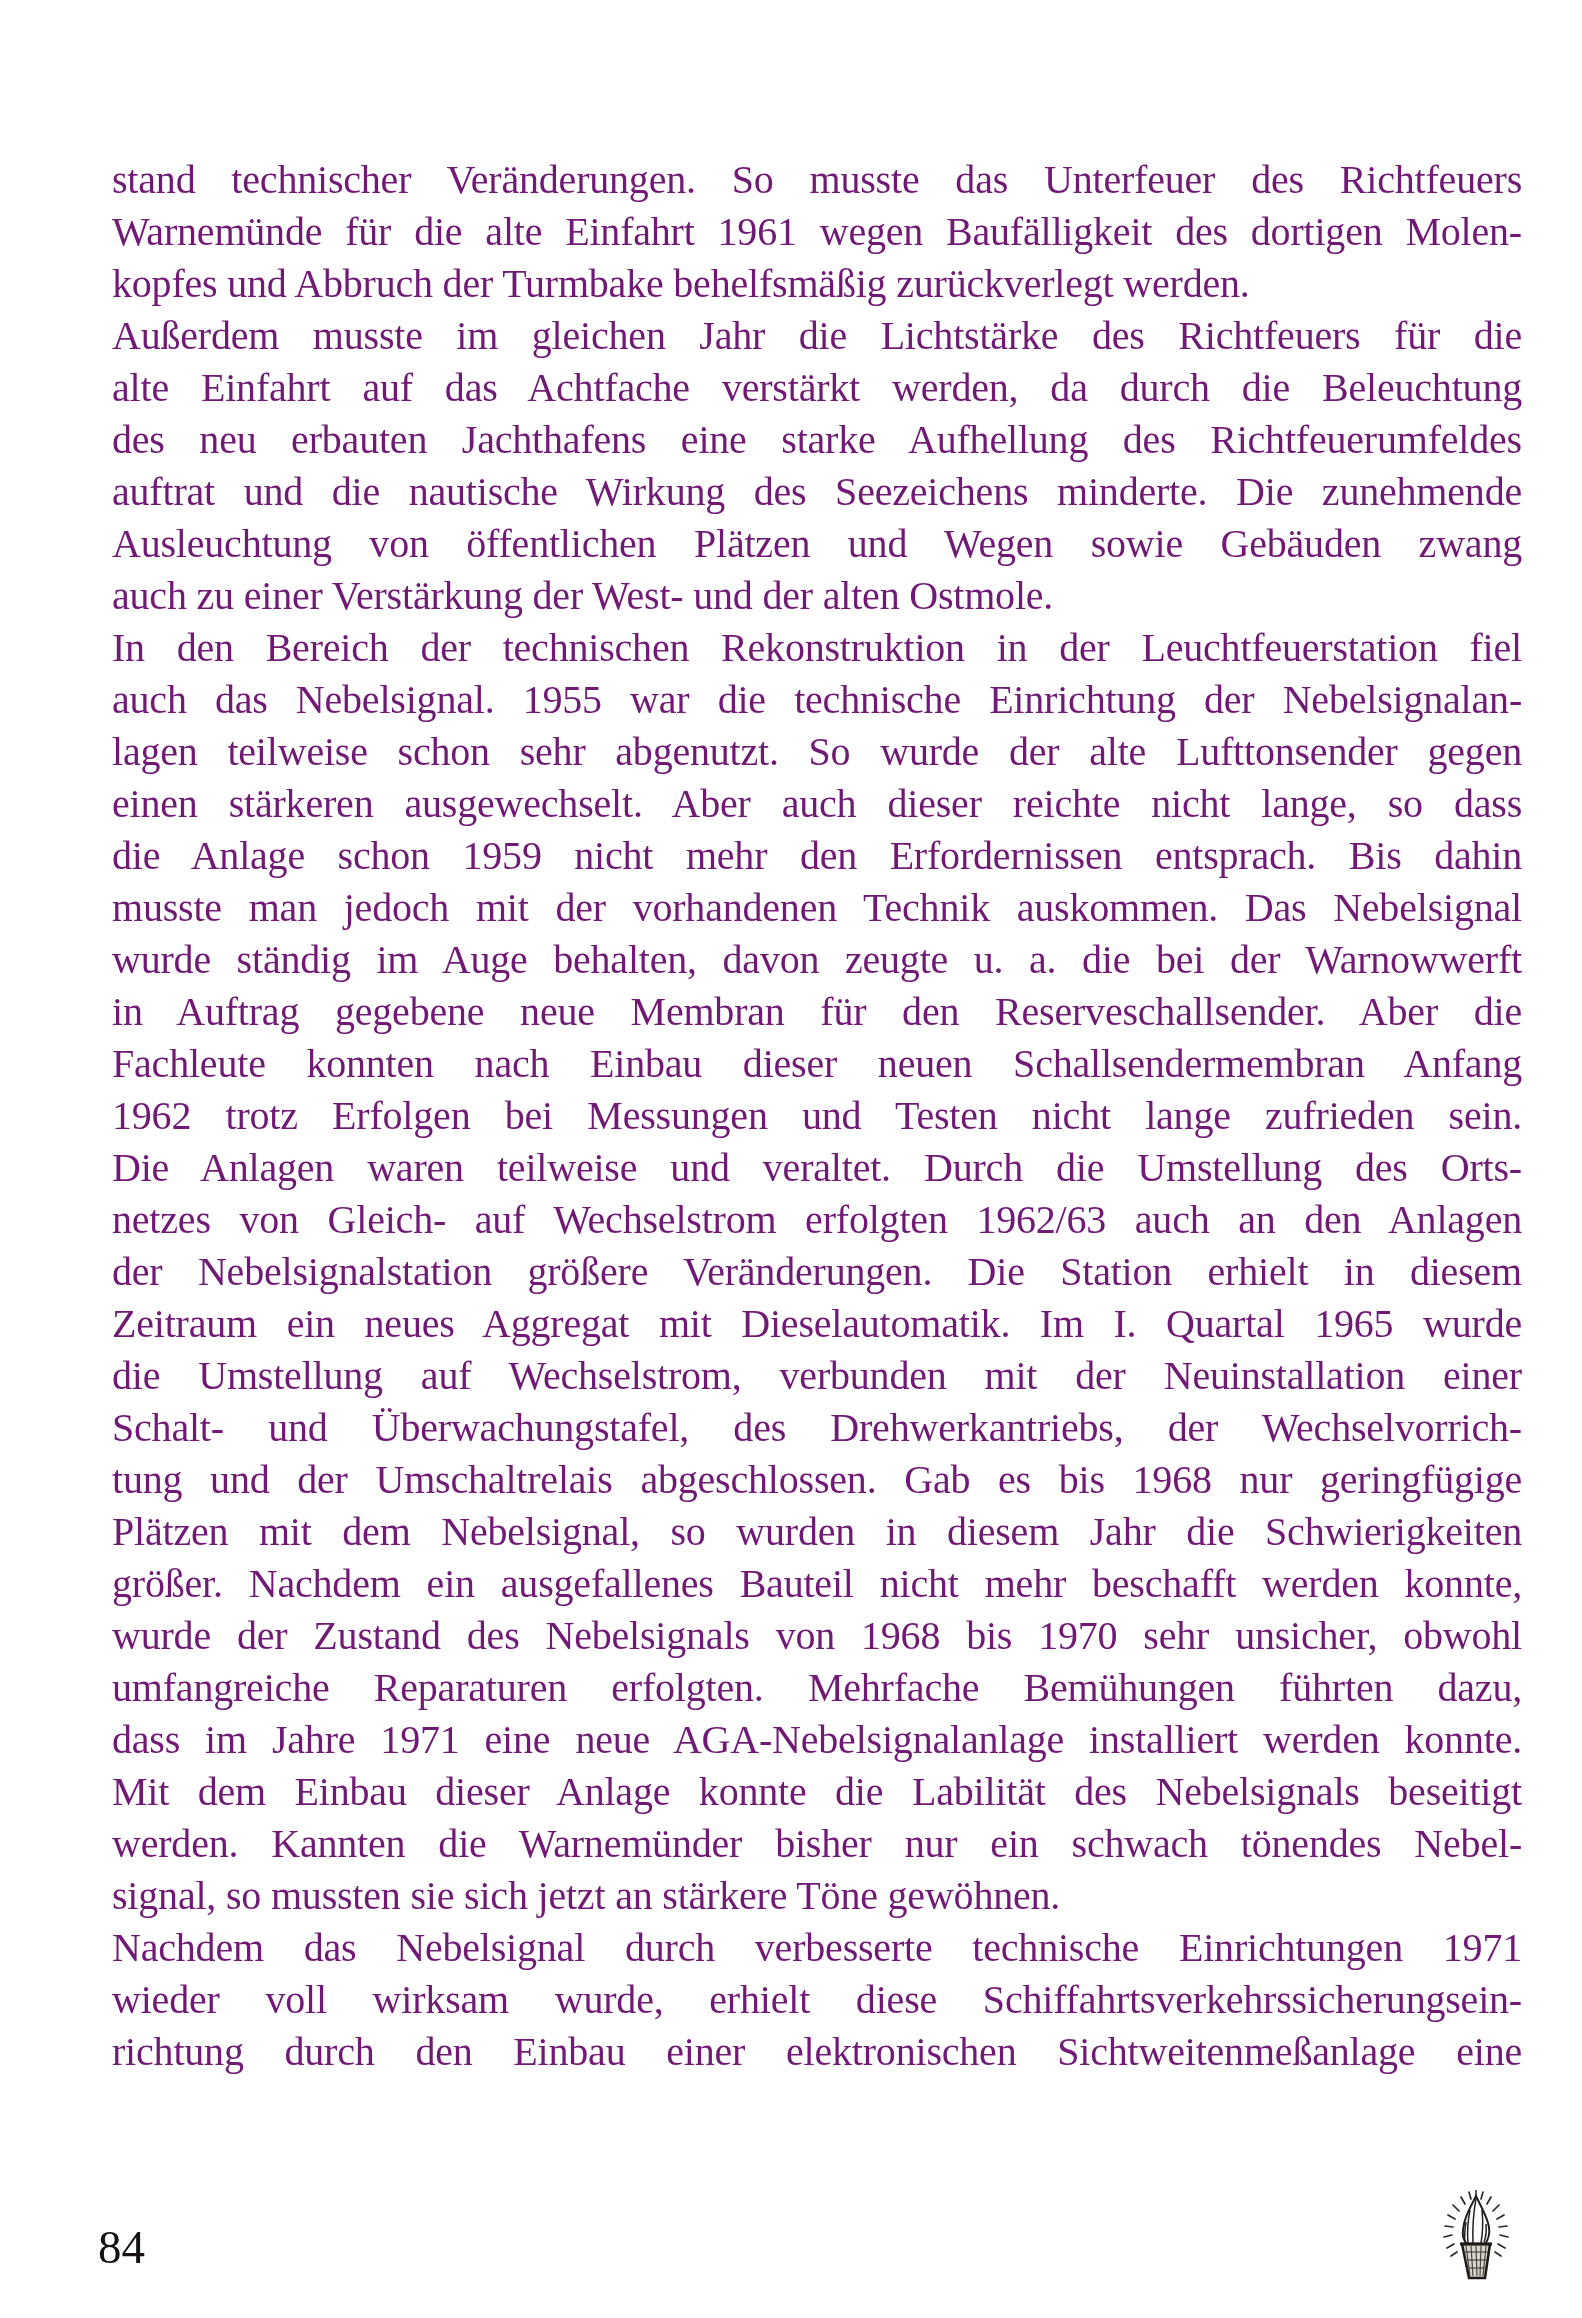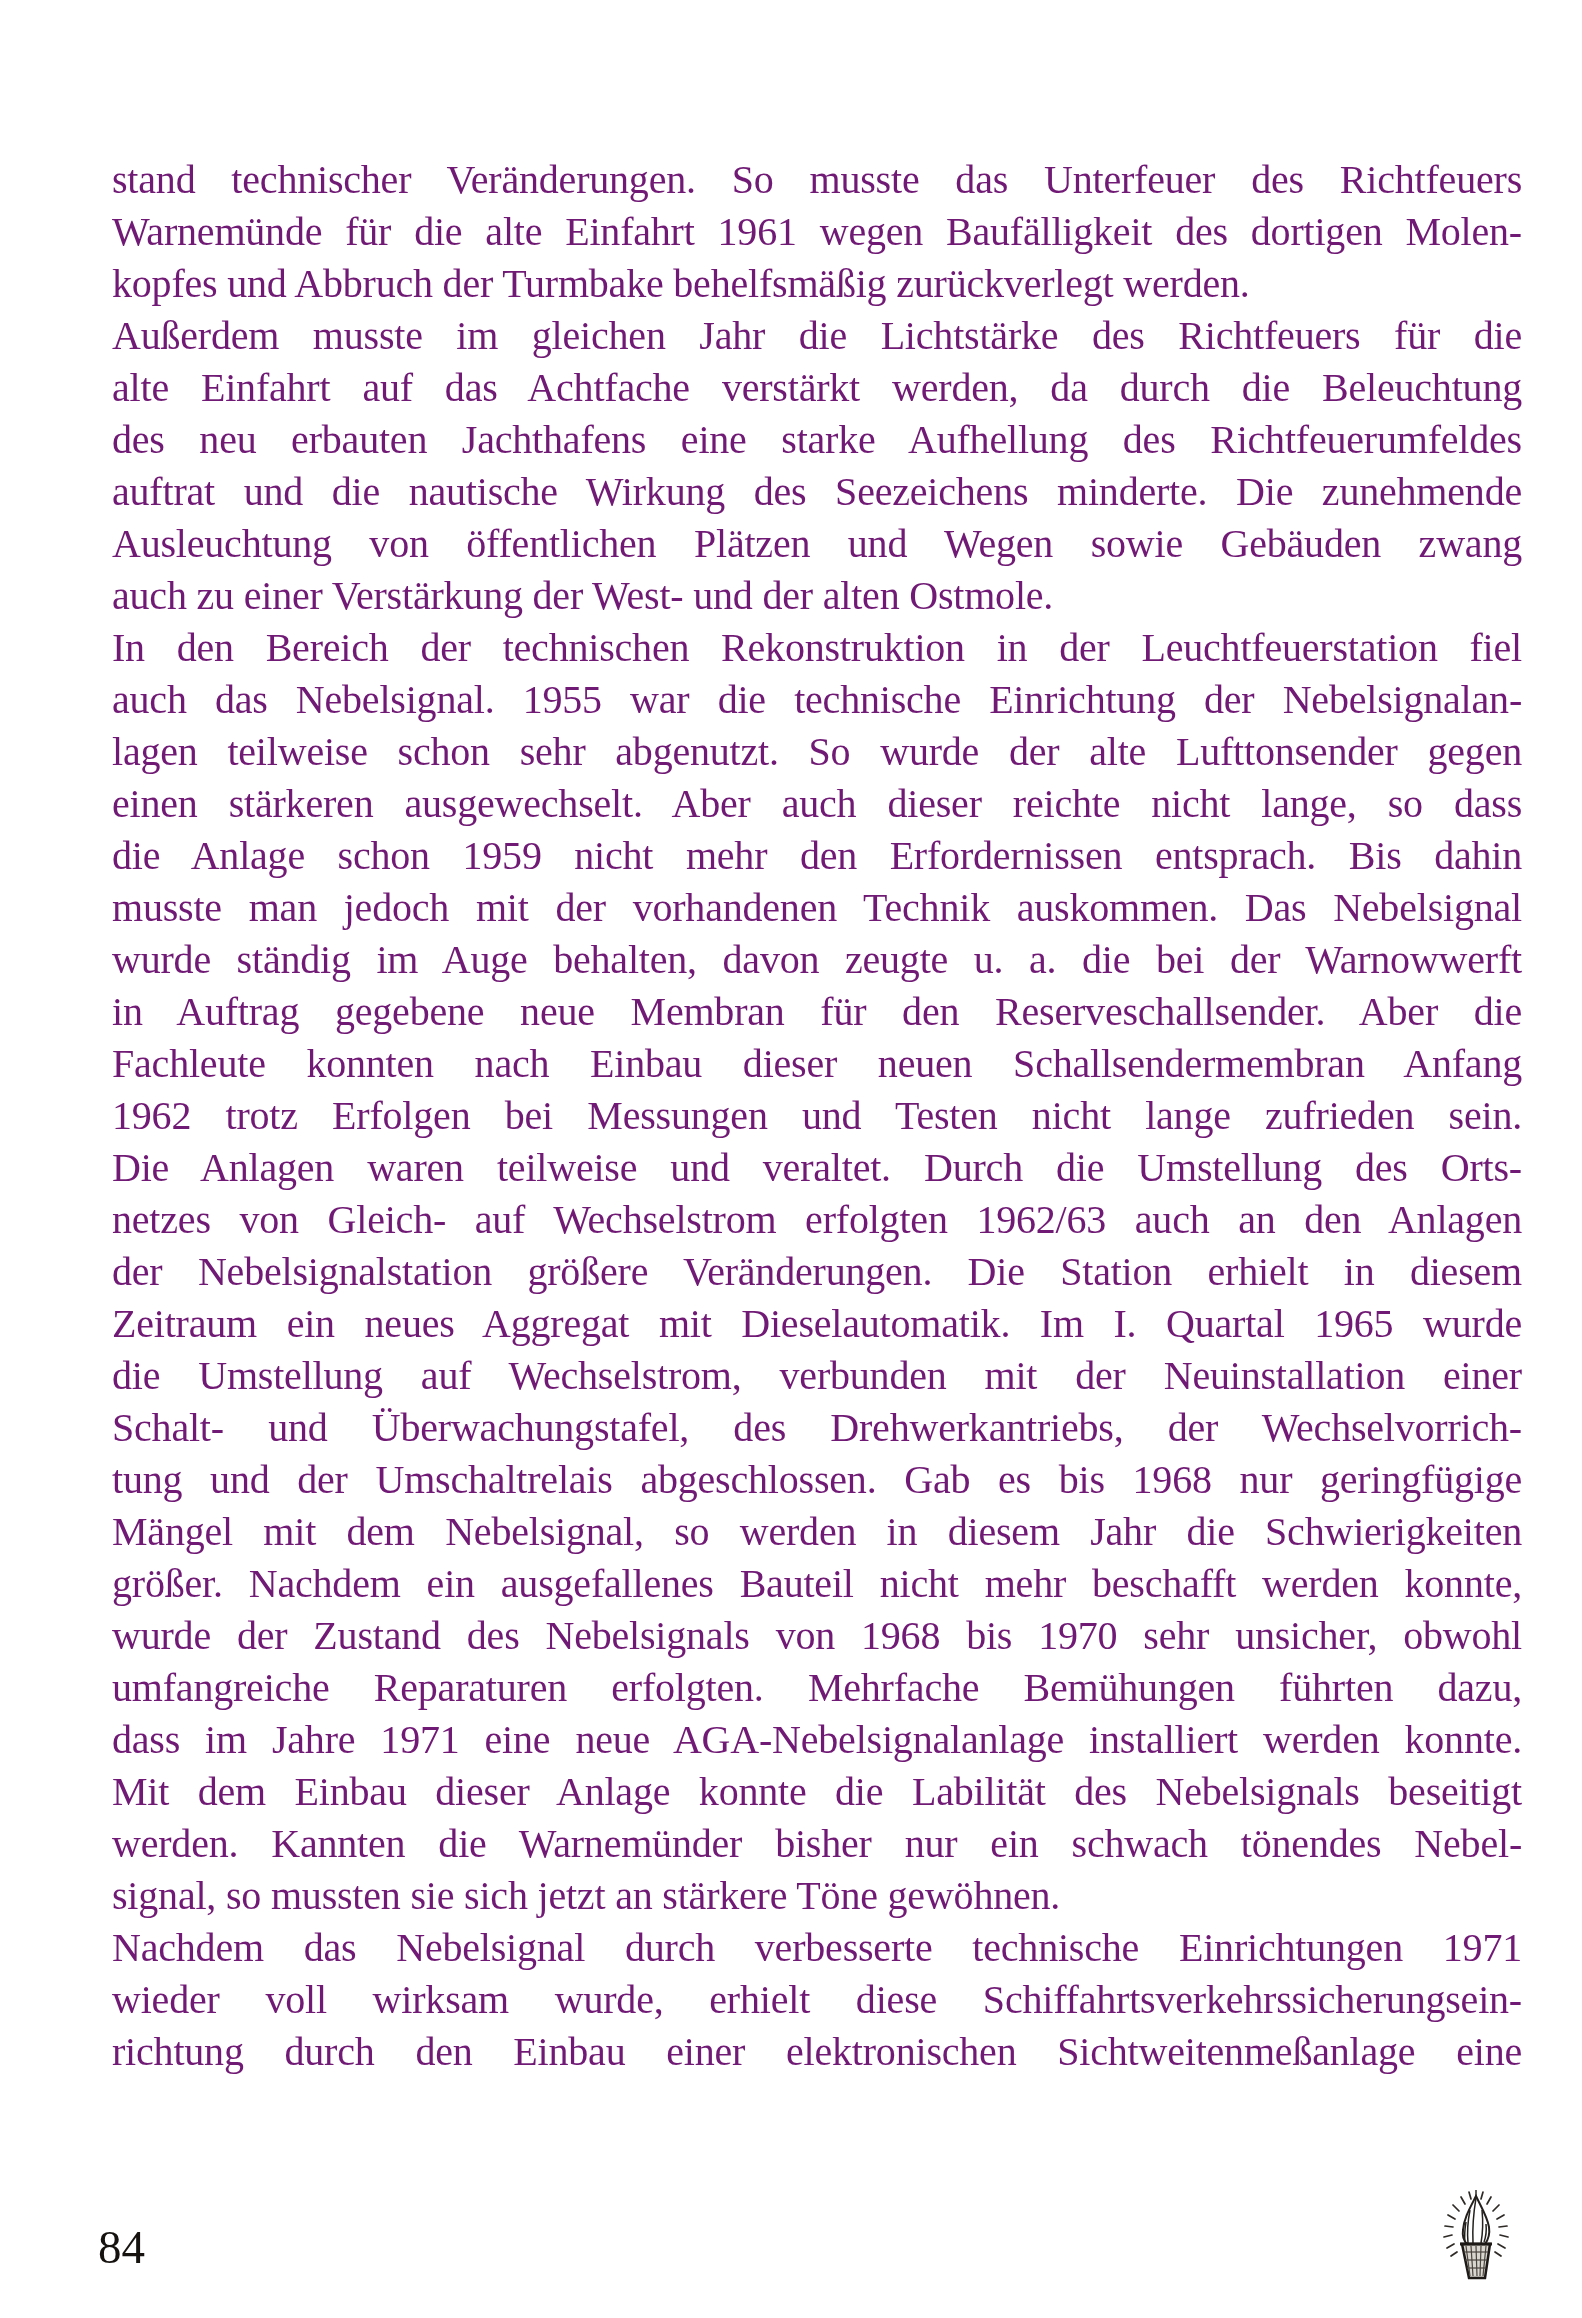--- a/index.html
+++ b/index.html
@@ -66,21 +66,21 @@
     <div class="line">in Auftrag gegebene neue Membran für den Reserveschallsender. Aber die</div>
     <div class="line">Fachleute konnten nach Einbau dieser neuen Schallsendermembran Anfang</div>
     <div class="line">1962 trotz Erfolgen bei Messungen und Testen nicht lange zufrieden sein.</div>
     <div class="line">Die Anlagen waren teilweise und veraltet. Durch die Umstellung des Orts-</div>
     <div class="line">netzes von Gleich- auf Wechselstrom erfolgten 1962/63 auch an den Anlagen</div>
     <div class="line">der Nebelsignalstation größere Veränderungen. Die Station erhielt in diesem</div>
     <div class="line">Zeitraum ein neues Aggregat mit Dieselautomatik. Im I. Quartal 1965 wurde</div>
     <div class="line">die Umstellung auf Wechselstrom, verbunden mit der Neuinstallation einer</div>
     <div class="line">Schalt- und Überwachungstafel, des Drehwerkantriebs, der Wechselvorrich-</div>
     <div class="line">tung und der Umschaltrelais abgeschlossen. Gab es bis 1968 nur geringfügige</div>
-    <div class="line">Mängel mit dem Nebelsignal, so werden in diesem Jahr die Schwierigkeiten</div>
+    <div class="line">Plätzen mit dem Nebelsignal, so wurden in diesem Jahr die Schwierigkeiten</div>
     <div class="line">größer. Nachdem ein ausgefallenes Bauteil nicht mehr beschafft werden konnte,</div>
     <div class="line">wurde der Zustand des Nebelsignals von 1968 bis 1970 sehr unsicher, obwohl</div>
     <div class="line">umfangreiche Reparaturen erfolgten. Mehrfache Bemühungen führten dazu,</div>
     <div class="line">dass im Jahre 1971 eine neue AGA-Nebelsignalanlage installiert werden konnte.</div>
     <div class="line">Mit dem Einbau dieser Anlage konnte die Labilität des Nebelsignals beseitigt</div>
     <div class="line">werden. Kannten die Warnemünder bisher nur ein schwach tönendes Nebel-</div>
     <div class="line para-end">signal, so mussten sie sich jetzt an stärkere Töne gewöhnen.</div>
     <div class="line">Nachdem das Nebelsignal durch verbesserte technische Einrichtungen 1971</div>
     <div class="line">wieder voll wirksam wurde, erhielt diese Schiffahrtsverkehrssicherungsein-</div>
     <div class="line">richtung durch den Einbau einer elektronischen Sichtweitenmeßanlage eine</div>

